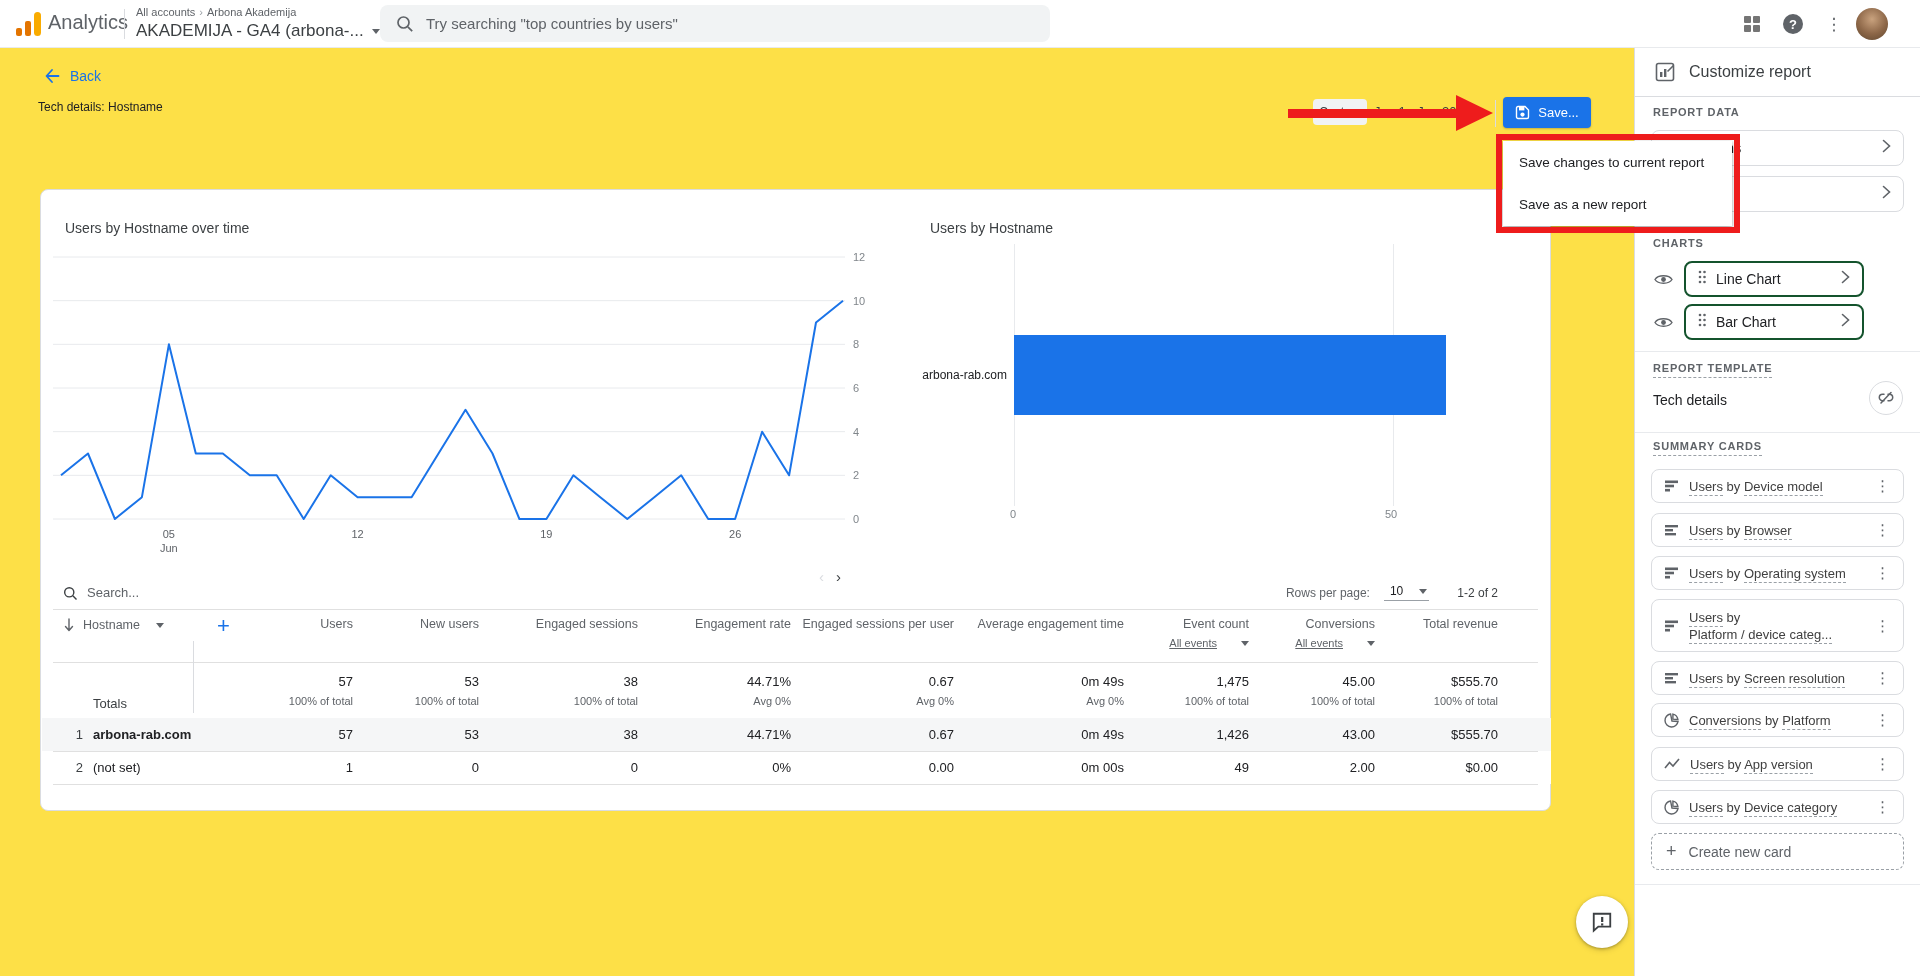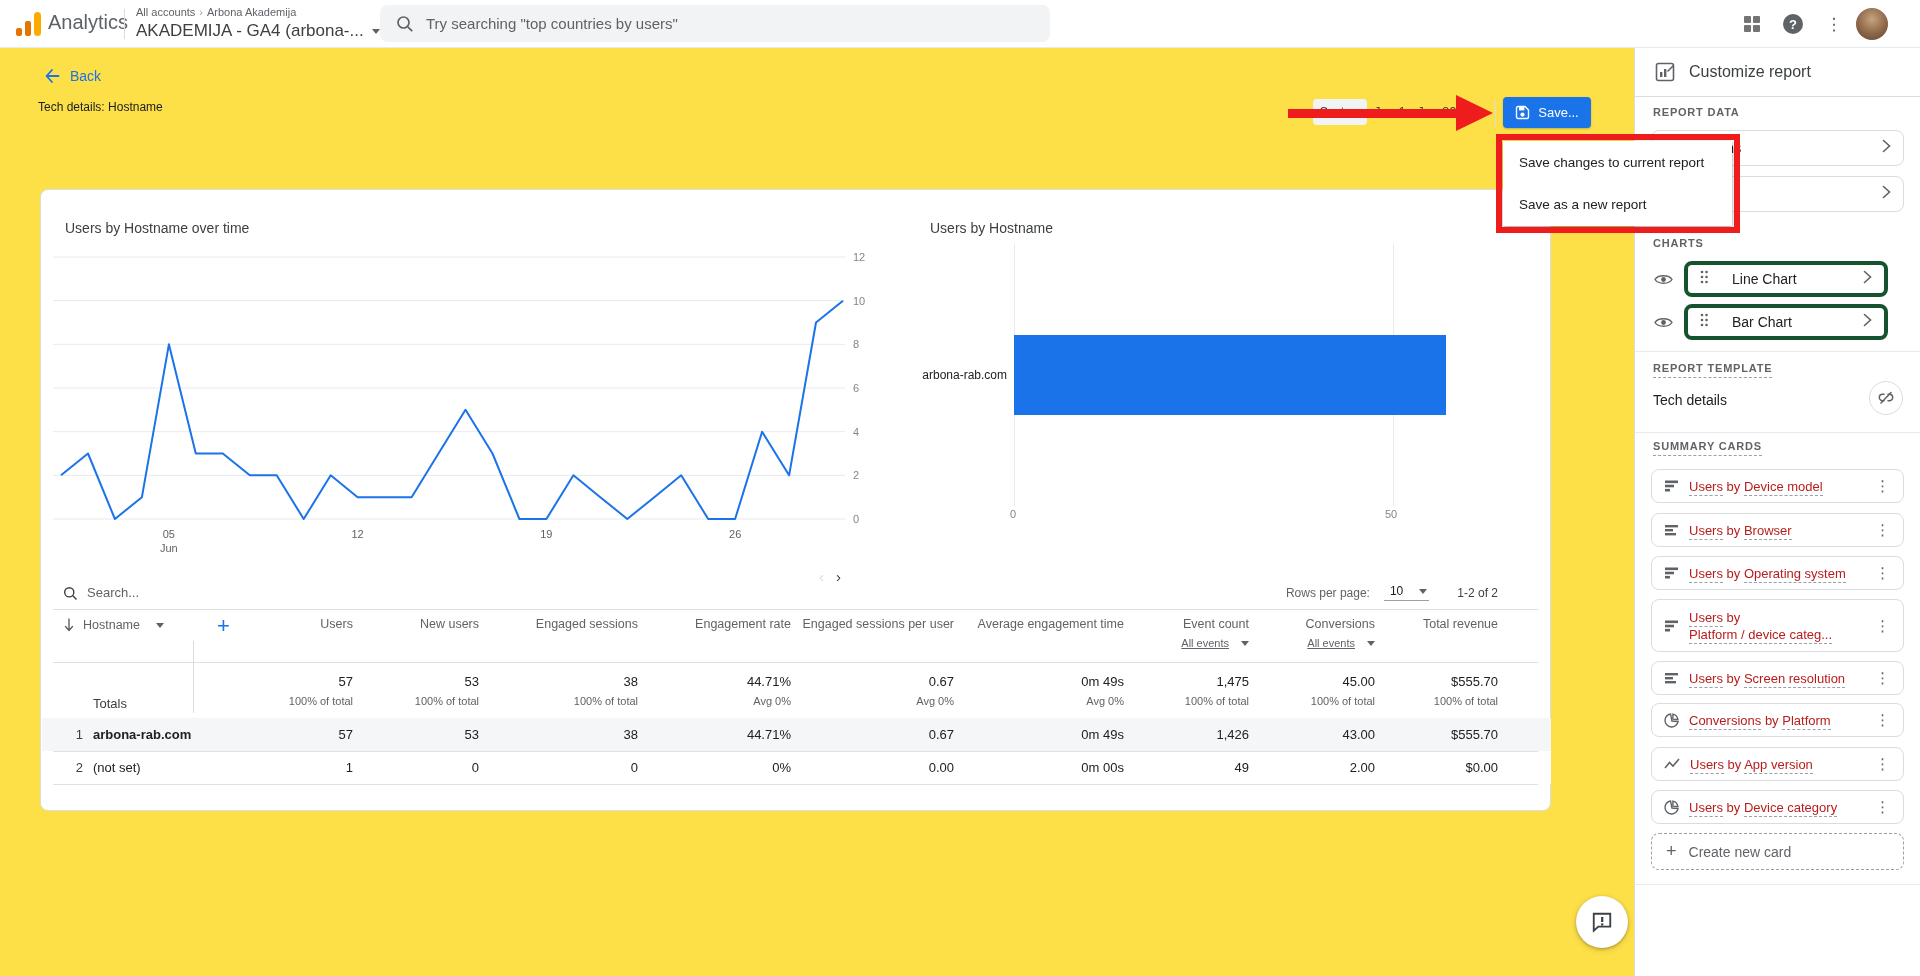--- a/index.html
+++ b/index.html
@@ -62,21 +62,21 @@
   #t-search-ph { position:absolute; left:46px; top:395px; font-size:13px; color:#5f6368; cursor:text; }
   #t-pager { position:absolute; top:394px; left:1100px; width:357px; text-align:right; font-size:12px;
     color:#5f6368; display:flex; justify-content:flex-end; align-items:center; gap:6px; }
   #rpp-val { color:#202124; border-bottom:1px solid #9aa0a6; padding:0 2px 2px 6px; display:inline-flex;
     align-items:center; gap:8px; cursor:pointer; margin-left:8px; }
   #t-range { margin-left:22px; color:#3c4043; }
   #dim-header { position:absolute; left:22px; top:428px; display:flex; align-items:center; gap:8px;
     font-size:12.5px; color:#5f6368; cursor:pointer; }
   #add-col { position:absolute; left:176px; top:423px; color:#1a73e8; font-size:22px; font-weight:400; cursor:pointer; }
   .col-h { position:absolute; width:152px; text-align:right; font-size:12.5px; color:#5f6368; line-height:17px; top:426px; }
-  .col-filter { font-size:11px; color:#5f6368; text-decoration:underline; cursor:pointer; display:inline-flex; align-items:center; gap:4px; }
+  .col-filter { font-size:11px; color:#5f6368; text-decoration:underline; cursor:pointer; display:inline-flex; align-items:center; gap:16px; }
   .cell { position:absolute; width:152px; text-align:right; font-size:13px; color:#202124; }
   .subcell { position:absolute; width:152px; text-align:right; font-size:11px; color:#5f6368; }
   #totals-label { position:absolute; left:52px; top:506px; font-size:13px; color:#3c4043; }
   .row-bg { position:absolute; left:1px; width:1509px; height:33px; }
   .row-idx { position:absolute; left:24px; width:18px; text-align:right; font-size:13px; color:#3c4043; }
   .row-dim { position:absolute; left:52px; font-size:13px; color:#202124; font-weight:bold; }
   #v-divider { position:absolute; left:152px; top:451px; width:1px; height:72px; background:#dadce0; }
 
   #chat-fab { position:absolute; left:1576px; top:848px; width:52px; height:52px; border-radius:50%;
     background:#fff; box-shadow:0 1px 3px rgba(0,0,0,.25), 0 2px 6px rgba(0,0,0,.15);
@@ -87,31 +87,31 @@
     border-left:1px solid #dadce0; z-index:10; }
   #sb-header { position:absolute; left:0; top:0; width:286px; height:49px; border-bottom:1px solid #dadce0;
     display:flex; align-items:center; }
   #sb-title { font-size:16px; color:#3c4043; margin-left:14px; }
   .sb-label { position:absolute; left:18px; font-size:11px; font-weight:bold; color:#5f6368; letter-spacing:.8px; }
   .sb-label.dashed { border-bottom:1px dashed #9aa0a6; padding-bottom:3px; }
   .sb-row { position:absolute; left:16px; width:253px; height:36px; border:1px solid #dadce0; border-radius:8px;
     background:#fff; display:flex; align-items:center; padding:0 12px 0 16px; cursor:pointer; }
   .sb-row .lbl { font-size:14px; color:#202124; white-space:nowrap; overflow:hidden; }
   .sb-row .spacer { flex:1; }
-  .chart-row { position:absolute; left:49px; width:204px; height:36px; border:4px solid #14532d; border-radius:8px;
-    display:flex; align-items:center; padding:0 12px; gap:24px; cursor:pointer; }
+  .chart-row { position:absolute; left:49px; width:180px; height:36px; border:2px solid #14532d; border-radius:8px;
+    display:flex; align-items:center; padding:0 12px; gap:10px; cursor:pointer; }
   .chart-row .lbl { font-size:14px; color:#202124; flex:1; }
   .eye { position:absolute; left:19px; cursor:pointer; }
   .sb-div { position:absolute; left:0; width:286px; height:1px; background:#e8eaed; }
   #tpl-name { position:absolute; left:18px; top:344px; font-size:14px; color:#202124; }
   #unlink-btn { position:absolute; left:234px; top:333px; width:34px; height:34px; border-radius:50%;
     border:1px solid #dadce0; display:flex; align-items:center; justify-content:center; cursor:pointer; background:#fff; }
   .sum-card { position:absolute; left:16px; width:253px; border:1px solid #dadce0; border-radius:8px; background:#fff;
     display:flex; align-items:center; padding:0 10px 0 12px; cursor:pointer; }
-  .sum-card .txt { flex:1; font-size:13px; color:#b91c1c; line-height:17px; margin-left:10px; }
+  .sum-card .txt { flex:1; font-size:13px; color:#404040; line-height:17px; margin-left:10px; }
   .sum-card .tok { border-bottom:1px dashed #9aa0a6; padding-bottom:1px; }
   .kebab { color:#5f6368; font-size:15px; cursor:pointer; padding:0 3px; }
   #create-card { position:absolute; left:16px; width:253px; height:37px; border:1px dashed #9aa0a6; border-radius:8px;
     display:flex; align-items:center; padding:0 14px; gap:12px; color:#5f6368; font-size:14px; cursor:pointer; background:#fff; }
 
   
   #save-menu { position:absolute; left:1503px; top:141px; width:229px; height:85px; background:#fff;
     box-shadow:0 2px 6px rgba(0,0,0,.25), 0 1px 2px rgba(0,0,0,.2); z-index:50; }
   .menu-item { height:42px; display:flex; align-items:center; padding-left:16px; font-size:13.5px;
     color:#202124; cursor:pointer; white-space:nowrap; }

